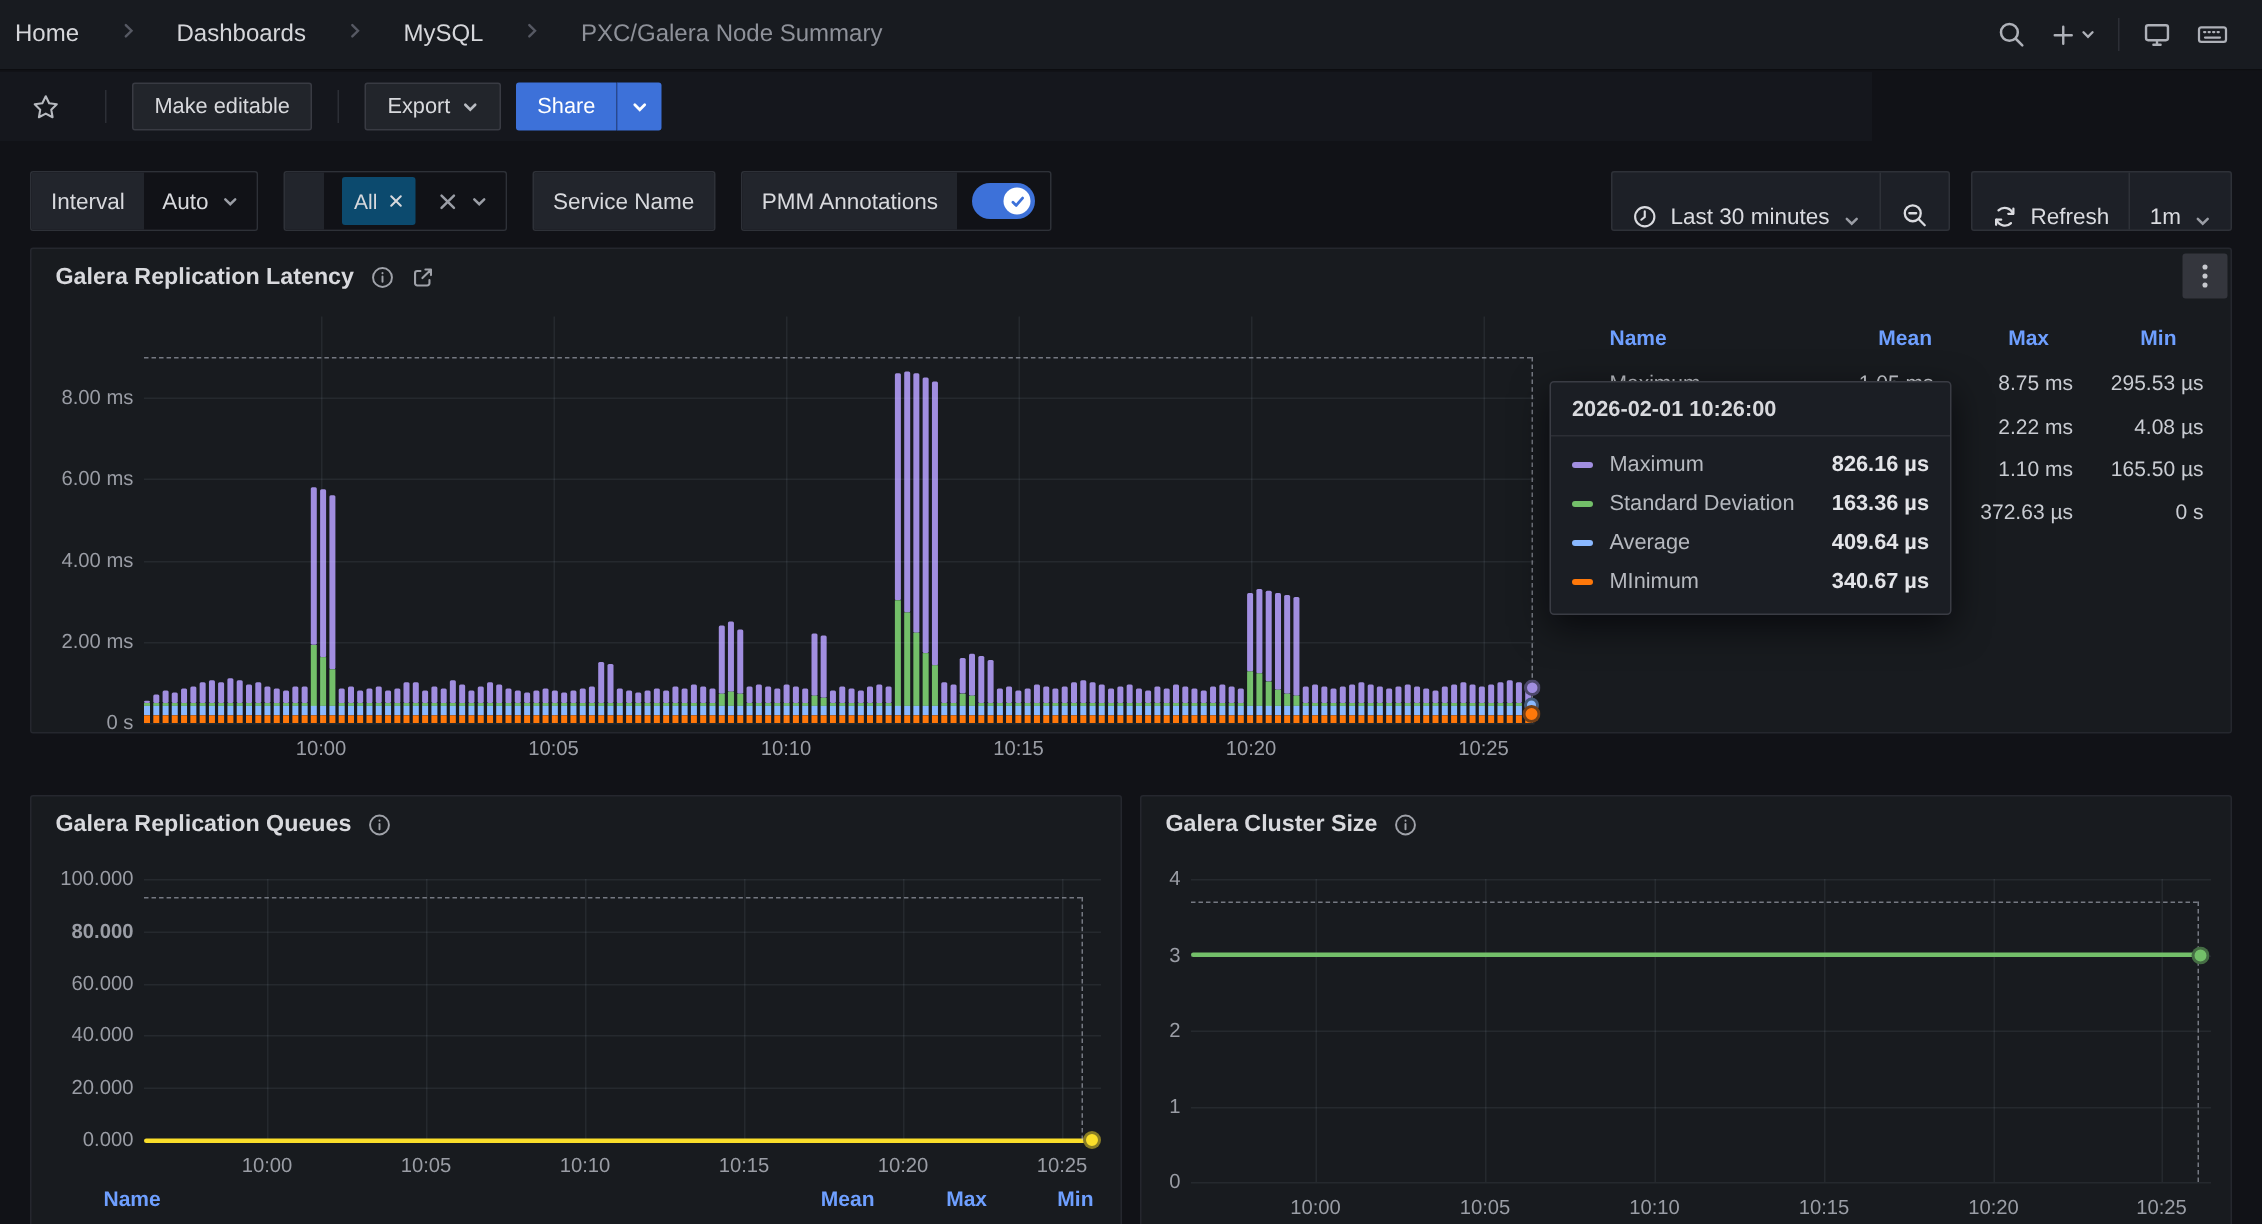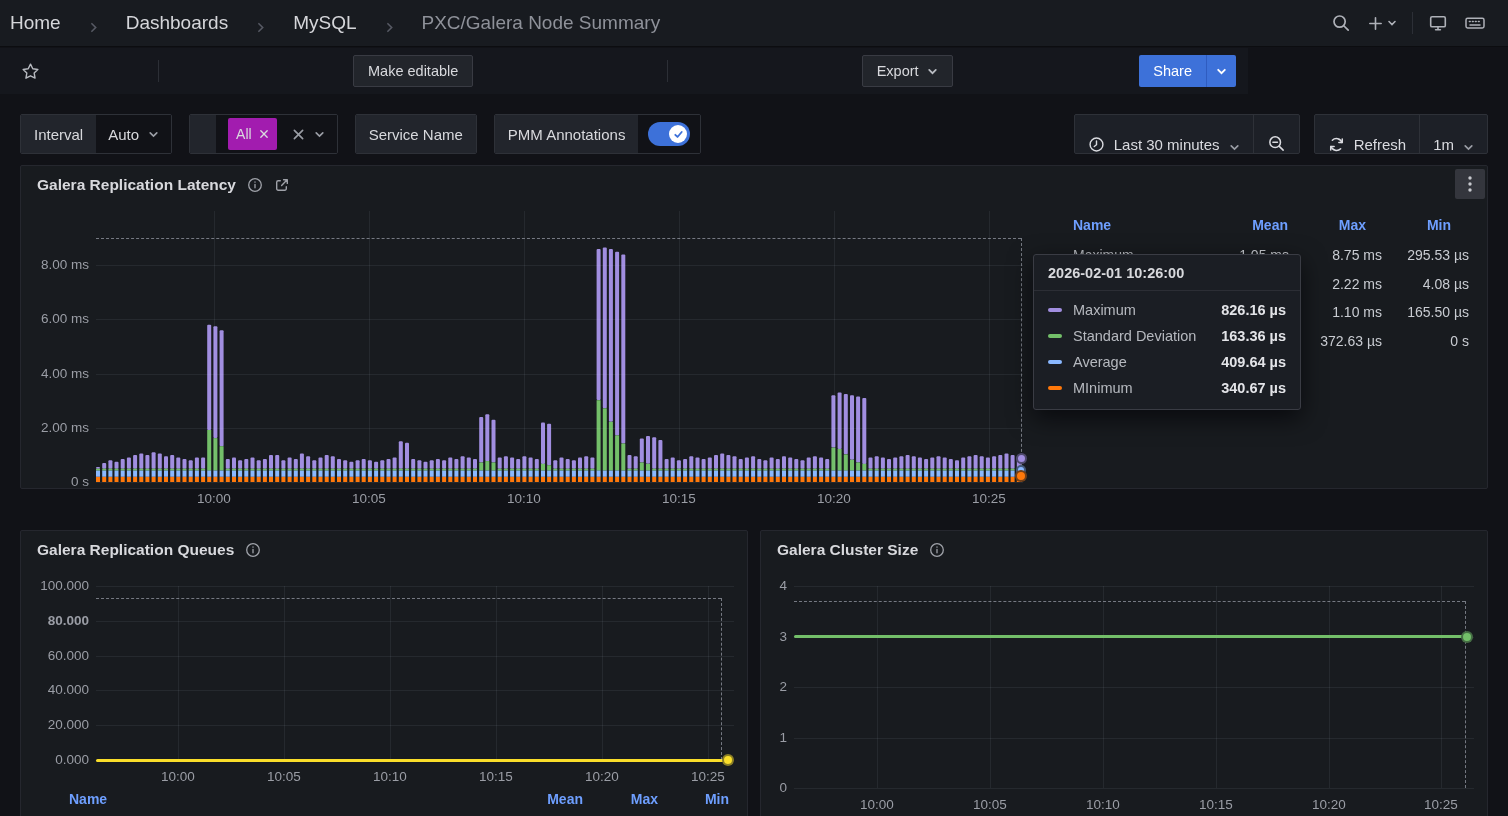--- a/index.html
+++ b/index.html
@@ -2,42 +2,42 @@
 <html><head>
 <meta charset="utf-8">
 <style>
 *{box-sizing:border-box;margin:0;padding:0}
 html,body{width:1508px;height:816px;overflow:hidden}
 body{position:relative;background:#111217;font-family:"Liberation Sans",sans-serif;color:#d8d9dd}
 svg{display:block}
 
 
 .nav{position:absolute;top:0;left:0;width:1508px;height:47px;background:#181b20;border-bottom:1px solid #0c0d10;display:flex;align-items:center;padding:0 14px 0 10px}
-.crumbs{display:flex;align-items:flex-end;gap:26px;font-size:19px}
+.crumbs{display:flex;align-items:flex-start;gap:26px;font-size:16px}
 .crumb{cursor:pointer;color:#d5d6da}
 .crumb.last{color:#8e9199;cursor:default}
 .crumb-sep{color:#565963;display:flex}
 .nav-icons{margin-left:auto;display:flex;align-items:center;color:#aeb1b8}
 .icon-btn{display:flex;align-items:center;gap:3px;padding:6px 8px;border-radius:2px;cursor:pointer}
 .vdiv{width:1px;height:22px;background:#2c2f36;margin:0 7px}
 
 
-.toolbar{position:absolute;top:48px;left:0;width:1248px;height:46px;background:#15171d;display:flex;align-items:center;justify-content:space-between;padding:0 12px}
+.toolbar{position:absolute;top:48px;left:0;width:1248px;height:46px;background:#15171d;display:flex;align-items:center;justify-content:flex-start;padding:0 12px}
 .tb-gap{width:10px}
 .btn{height:32px;display:inline-flex;align-items:center;gap:8px;padding:0 14px;border:1px solid #393b43;border-radius:2px;background:#22252b;color:#d8d9dd;font-size:14.5px;font-weight:500;cursor:pointer;white-space:nowrap}
 .btn .caret{color:#b9bcc2}
 .btn-primary{background:#3d71d9;border:none;color:#fff;border-radius:2px 0 0 2px}
 .share-caret{height:32px;width:30px;background:#3d71d9;border-left:1px solid #2f5cc0;border-radius:0 2px 2px 0;display:flex;align-items:center;justify-content:center;color:#fff;cursor:pointer}
 
 
 .controls{position:absolute;top:114px;left:20px;width:1468px;height:40px;display:flex;align-items:center;gap:17px}
 .fgroup{display:inline-flex;height:40px;border:1px solid #2e3138;border-radius:2px;overflow:hidden;font-size:15px;flex:none}
 .flabel{display:flex;align-items:center;padding:0 13px;background:#22252c;color:#d8d9dd;white-space:nowrap}
 .fvalue{display:flex;align-items:center;gap:9px;padding:0 12px;background:#111217;color:#d8d9dd;cursor:pointer;white-space:nowrap}
-.chip{display:inline-flex;align-items:center;gap:7px;background:#a21caf;border-radius:2px;padding:8px 8px;font-size:14px;cursor:pointer}
+.chip{display:inline-flex;align-items:center;gap:7px;background:#0c4a6e;border-radius:2px;padding:8px 8px;font-size:14px;cursor:pointer}
 .dim{color:#9a9da5}
 .toggle{width:42px;height:24px;border-radius:12px;background:#3d71d9;position:relative;cursor:pointer;flex:none}
 .knob{position:absolute;right:3px;top:3px;width:18px;height:18px;border-radius:50%;background:#fff;display:flex;align-items:center;justify-content:center;color:#3d71d9}
 .tright{margin-left:auto;display:flex;gap:14px}
 .tgroup{display:inline-flex;align-items:center;height:40px;border:1px solid #2e3138;border-radius:2px;background:#1d2027}
 .tsec{display:flex;align-items:flex-end;gap:9px;padding:0 13px;height:100%;font-size:15px;font-weight:500;cursor:pointer;color:#dadbe0}
 .tdiv{width:1px;height:100%;background:#2e3138}
 
 
 .panel{position:absolute;background:#181b1f;border:1px solid #25272e;border-radius:2px}

